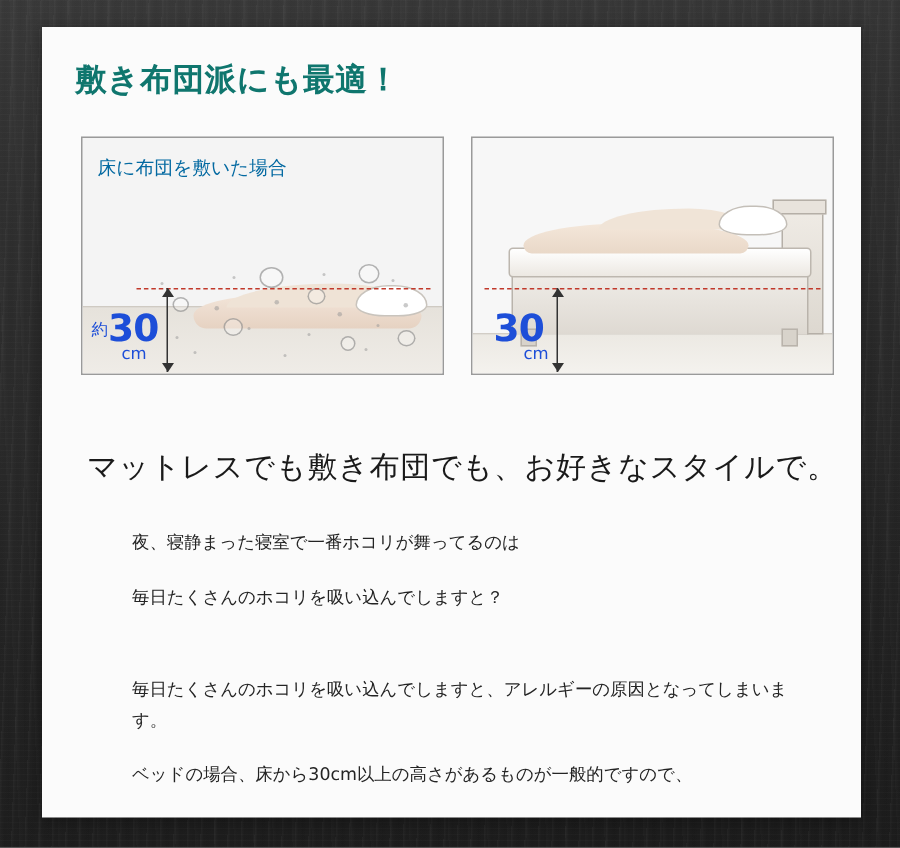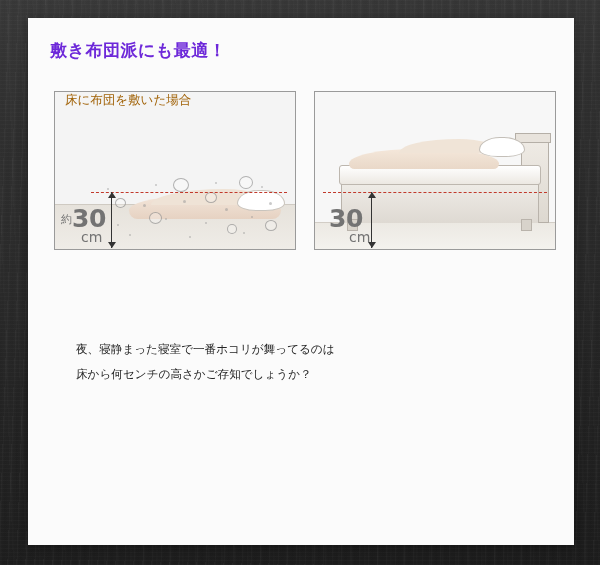--- a/index.html
+++ b/index.html
@@ -40,45 +40,45 @@
     top: 18px;
     width: 546px;
     height: 527px;
     background: #fbfbfb;
     box-shadow: 0 2px 10px rgba(0,0,0,0.35);
   }
   .headline {
     position: absolute;
     left: 22px;
     top: 21px;
-    font-size: 17px;
+    font-size: 21px;
     font-weight: bold;
-    color: #6d28d9;
+    color: #0f766e;
     letter-spacing: 0.5px;
     font-family: "DejaVu Sans", sans-serif;
   }
 
   
   .panel {
     position: absolute;
     top: 73px;
     width: 242px;
     height: 159px;
     border: 1px solid #9a9a9a;
     box-sizing: border-box;
     overflow: hidden;
   }
   .panel.left  { left: 26px;  background: #f4f4f4; }
   .panel.right { left: 286px; background: #f7f7f7; }
   .panel-title {
     position: absolute;
     left: 10px;
-    top: 0;
+    top: 12px;
     font-size: 12.5px;
-    color: #a16207;
+    color: #0369a1;
     font-family: "DejaVu Sans", sans-serif;
     z-index: 6;
   }
   .panel-title .brand {
     font-family: "DejaVu Serif", serif;
     font-size: 16px;
     letter-spacing: 0.4px;
   }
 
   
@@ -147,27 +147,27 @@
     width: 0; height: 0;
     border-left: 4px solid transparent;
     border-right: 4px solid transparent;
   }
   .vline:before { top: 0;    border-bottom: 6px solid #333; }
   .vline:after  { bottom: 0; border-top: 6px solid #333; }
 
   .measure {
     position: absolute;
     z-index: 7;
-    color: #737373;
+    color: #1d4ed8;
     font-family: "DejaVu Sans", sans-serif;
     white-space: nowrap;
   }
   .measure .approx { font-size: 11px; vertical-align: 4px; }
   .measure .num { font-size: 25px; font-weight: bold; letter-spacing: -0.5px; }
-  .measure .unit { font-size: 14px; display: block; margin-top: -4px; margin-left: 20px; }
+  .measure .unit { font-size: 11px; display: block; margin-top: -4px; margin-left: 20px; }
   .l-measure { left: 6px;  top: 112px; }
   .r-measure { left: 14px; top: 112px; }
 
   
   .dust { position: absolute; border-radius: 50%; background: rgba(150,150,150,0.5); }
   .dustring {
     position: absolute;
     border-radius: 50%;
     border: 1px solid rgba(120,120,120,0.55);
     background: rgba(255,255,255,0.25);
@@ -278,21 +278,21 @@
   .body-copy {
     position: absolute;
     left: 44px;
     top: 317px;
     width: 470px;
     font-size: 11.6px;
     line-height: 20.5px;
     color: #242424;
     font-family: "DejaVu Sans", sans-serif;
   }
-  .body-copy p { margin: 4px; }
+  .body-copy p { margin: 16px; }
   .gap { height: 9px; }
 </style>
 </head>
 <body>
 
 <div class="page">
   <div class="grain"></div>
 
   <div class="card">
 
@@ -361,21 +361,24 @@
       <div class="arrow-box r-arrow">
         <div class="vline"></div>
       </div>
 
       <div class="measure r-measure">
         <span class="num">30</span>
         <span class="unit">cm</span>
       </div>
     </div>
 
+    <div class="sub-jp">マットレスでも敷き布団でも、お好きなスタイルで。</div>
 
     <div class="body-copy">
       <p>夜、寝静まった寝室で一番ホコリが舞ってるのは</p>
-      <p>床から何センチの高さかご存知でしょうか？</p>
+      <p>毎日たくさんのホコリを吸い込んでしますと？</p>
       <div class="gap"></div>
+      <p>毎日たくさんのホコリを吸い込んでしますと、アレルギーの原因となってしまいます。</p>
+      <p>ベッドの場合、床から30cm以上の高さがあるものが一般的ですので、</p>
     </div>
 
   </div>
 </div>
 
 </body></html>

